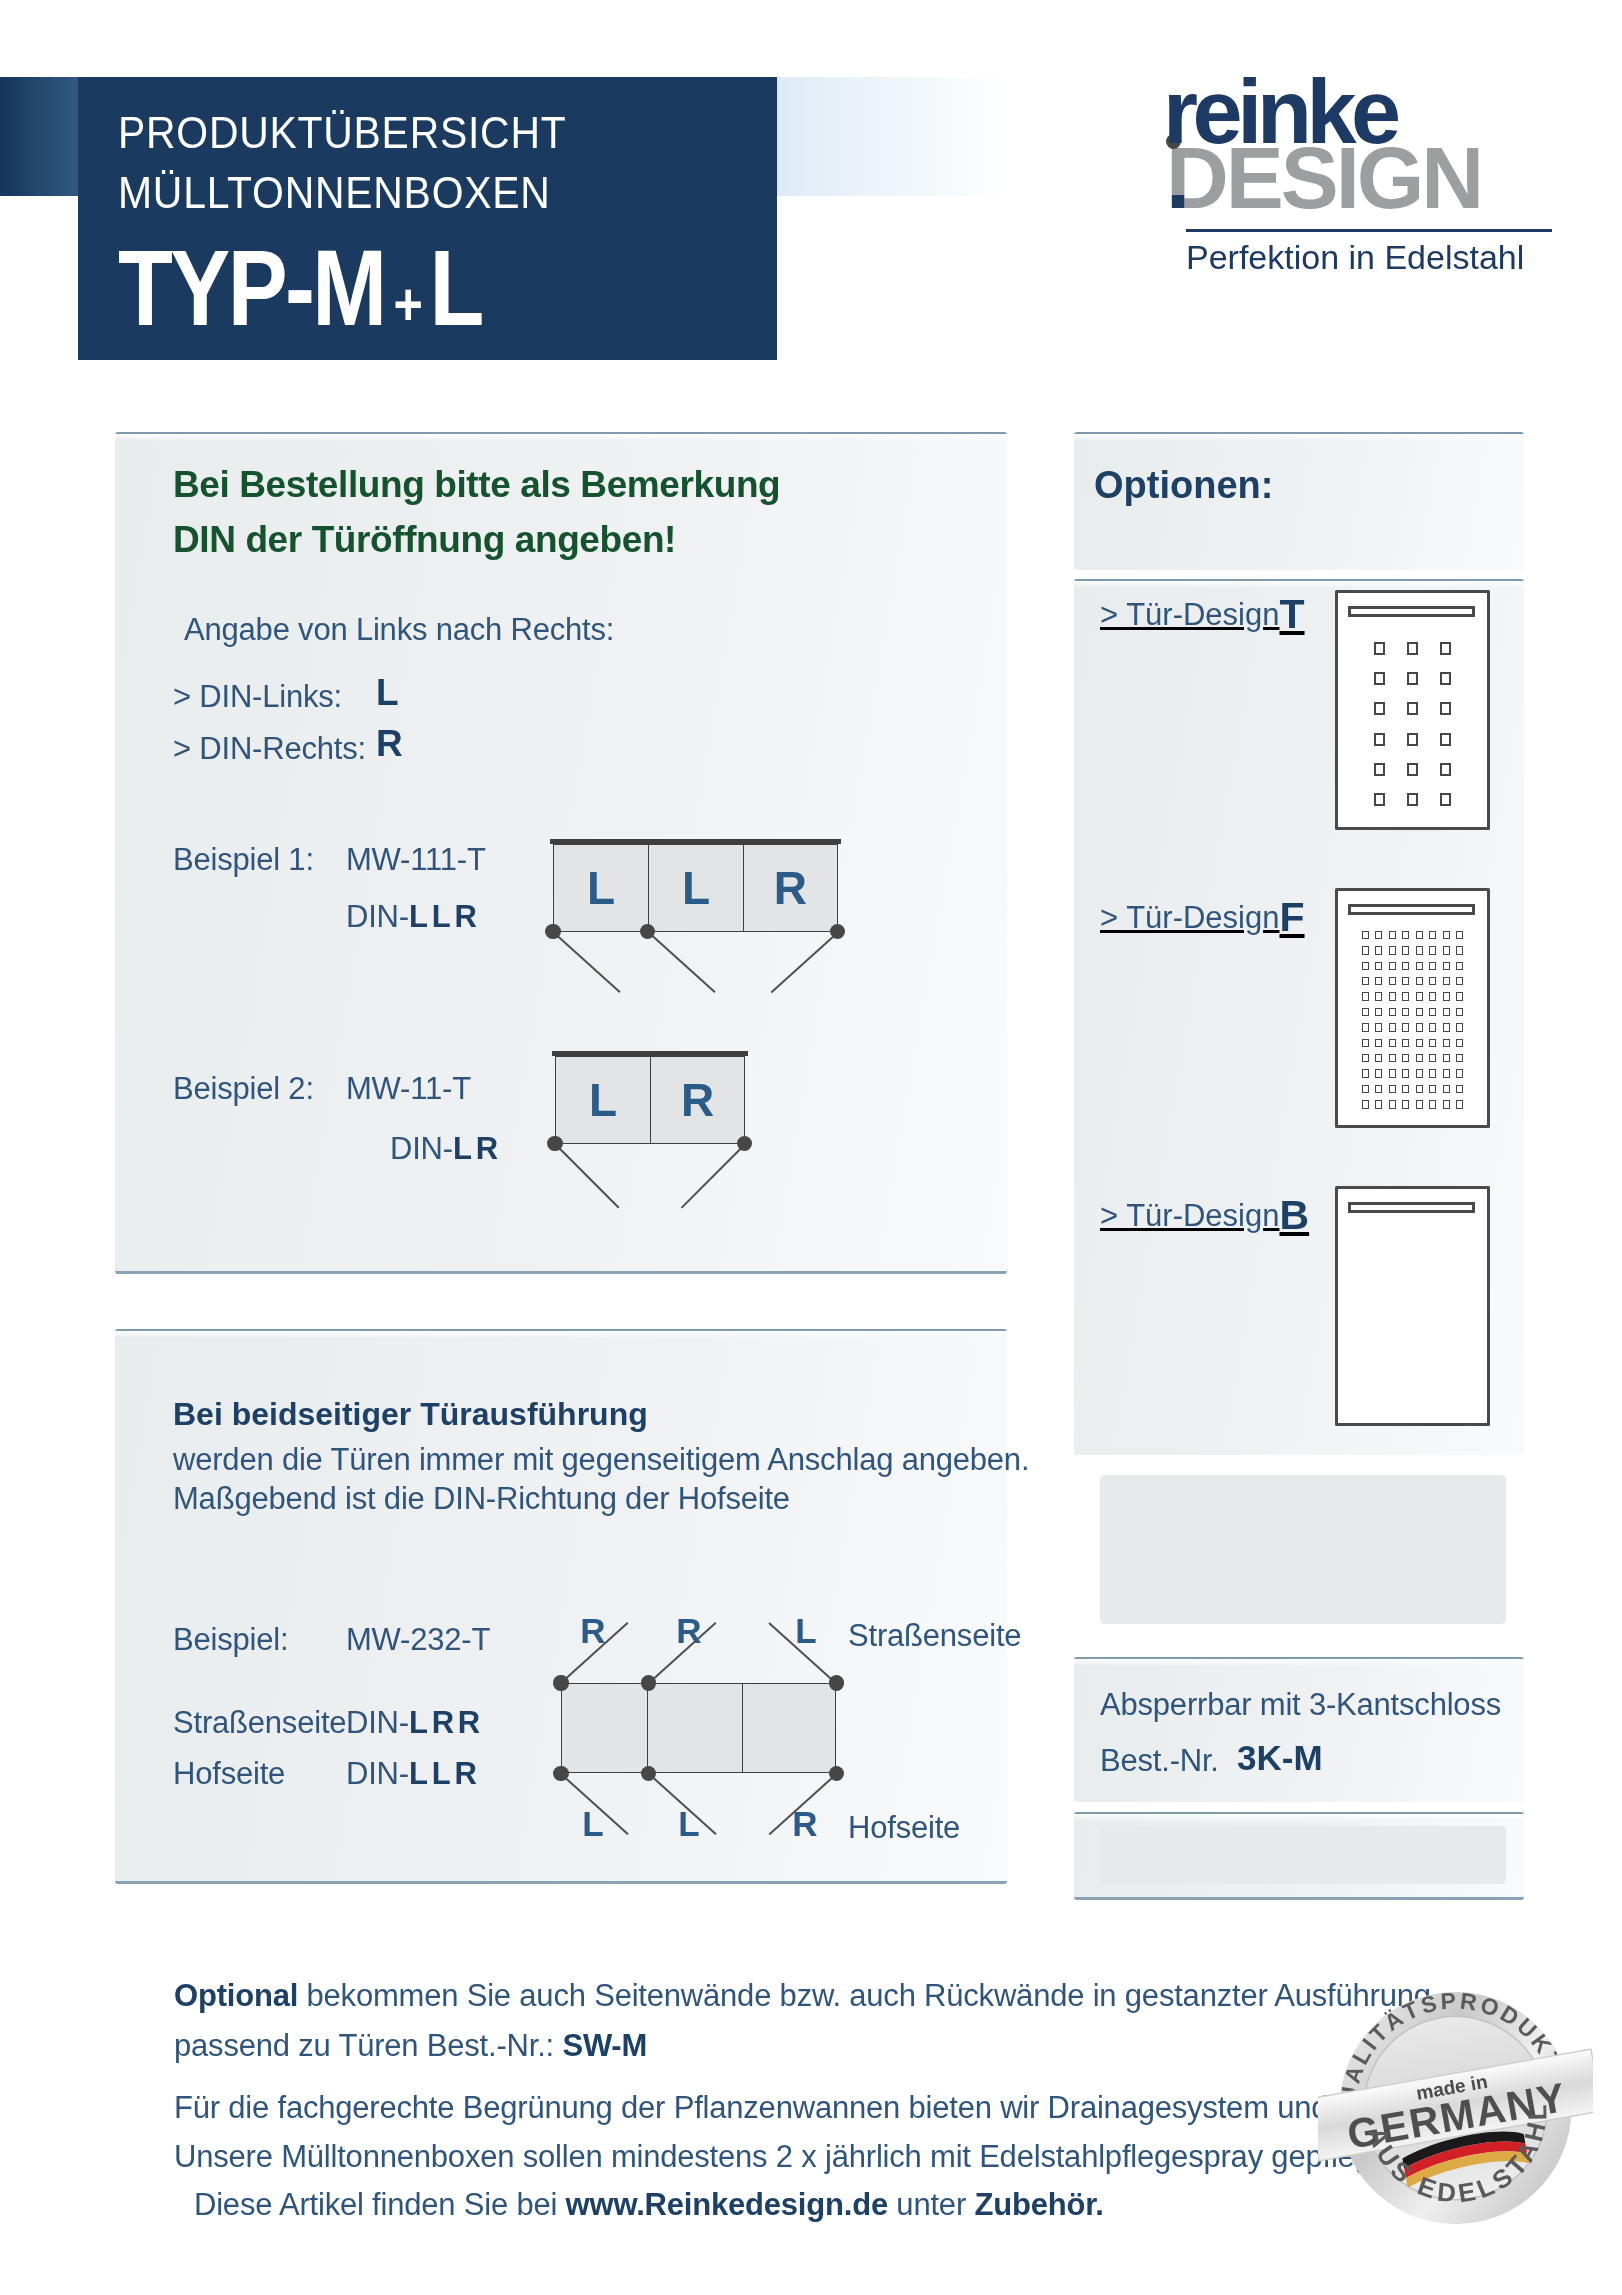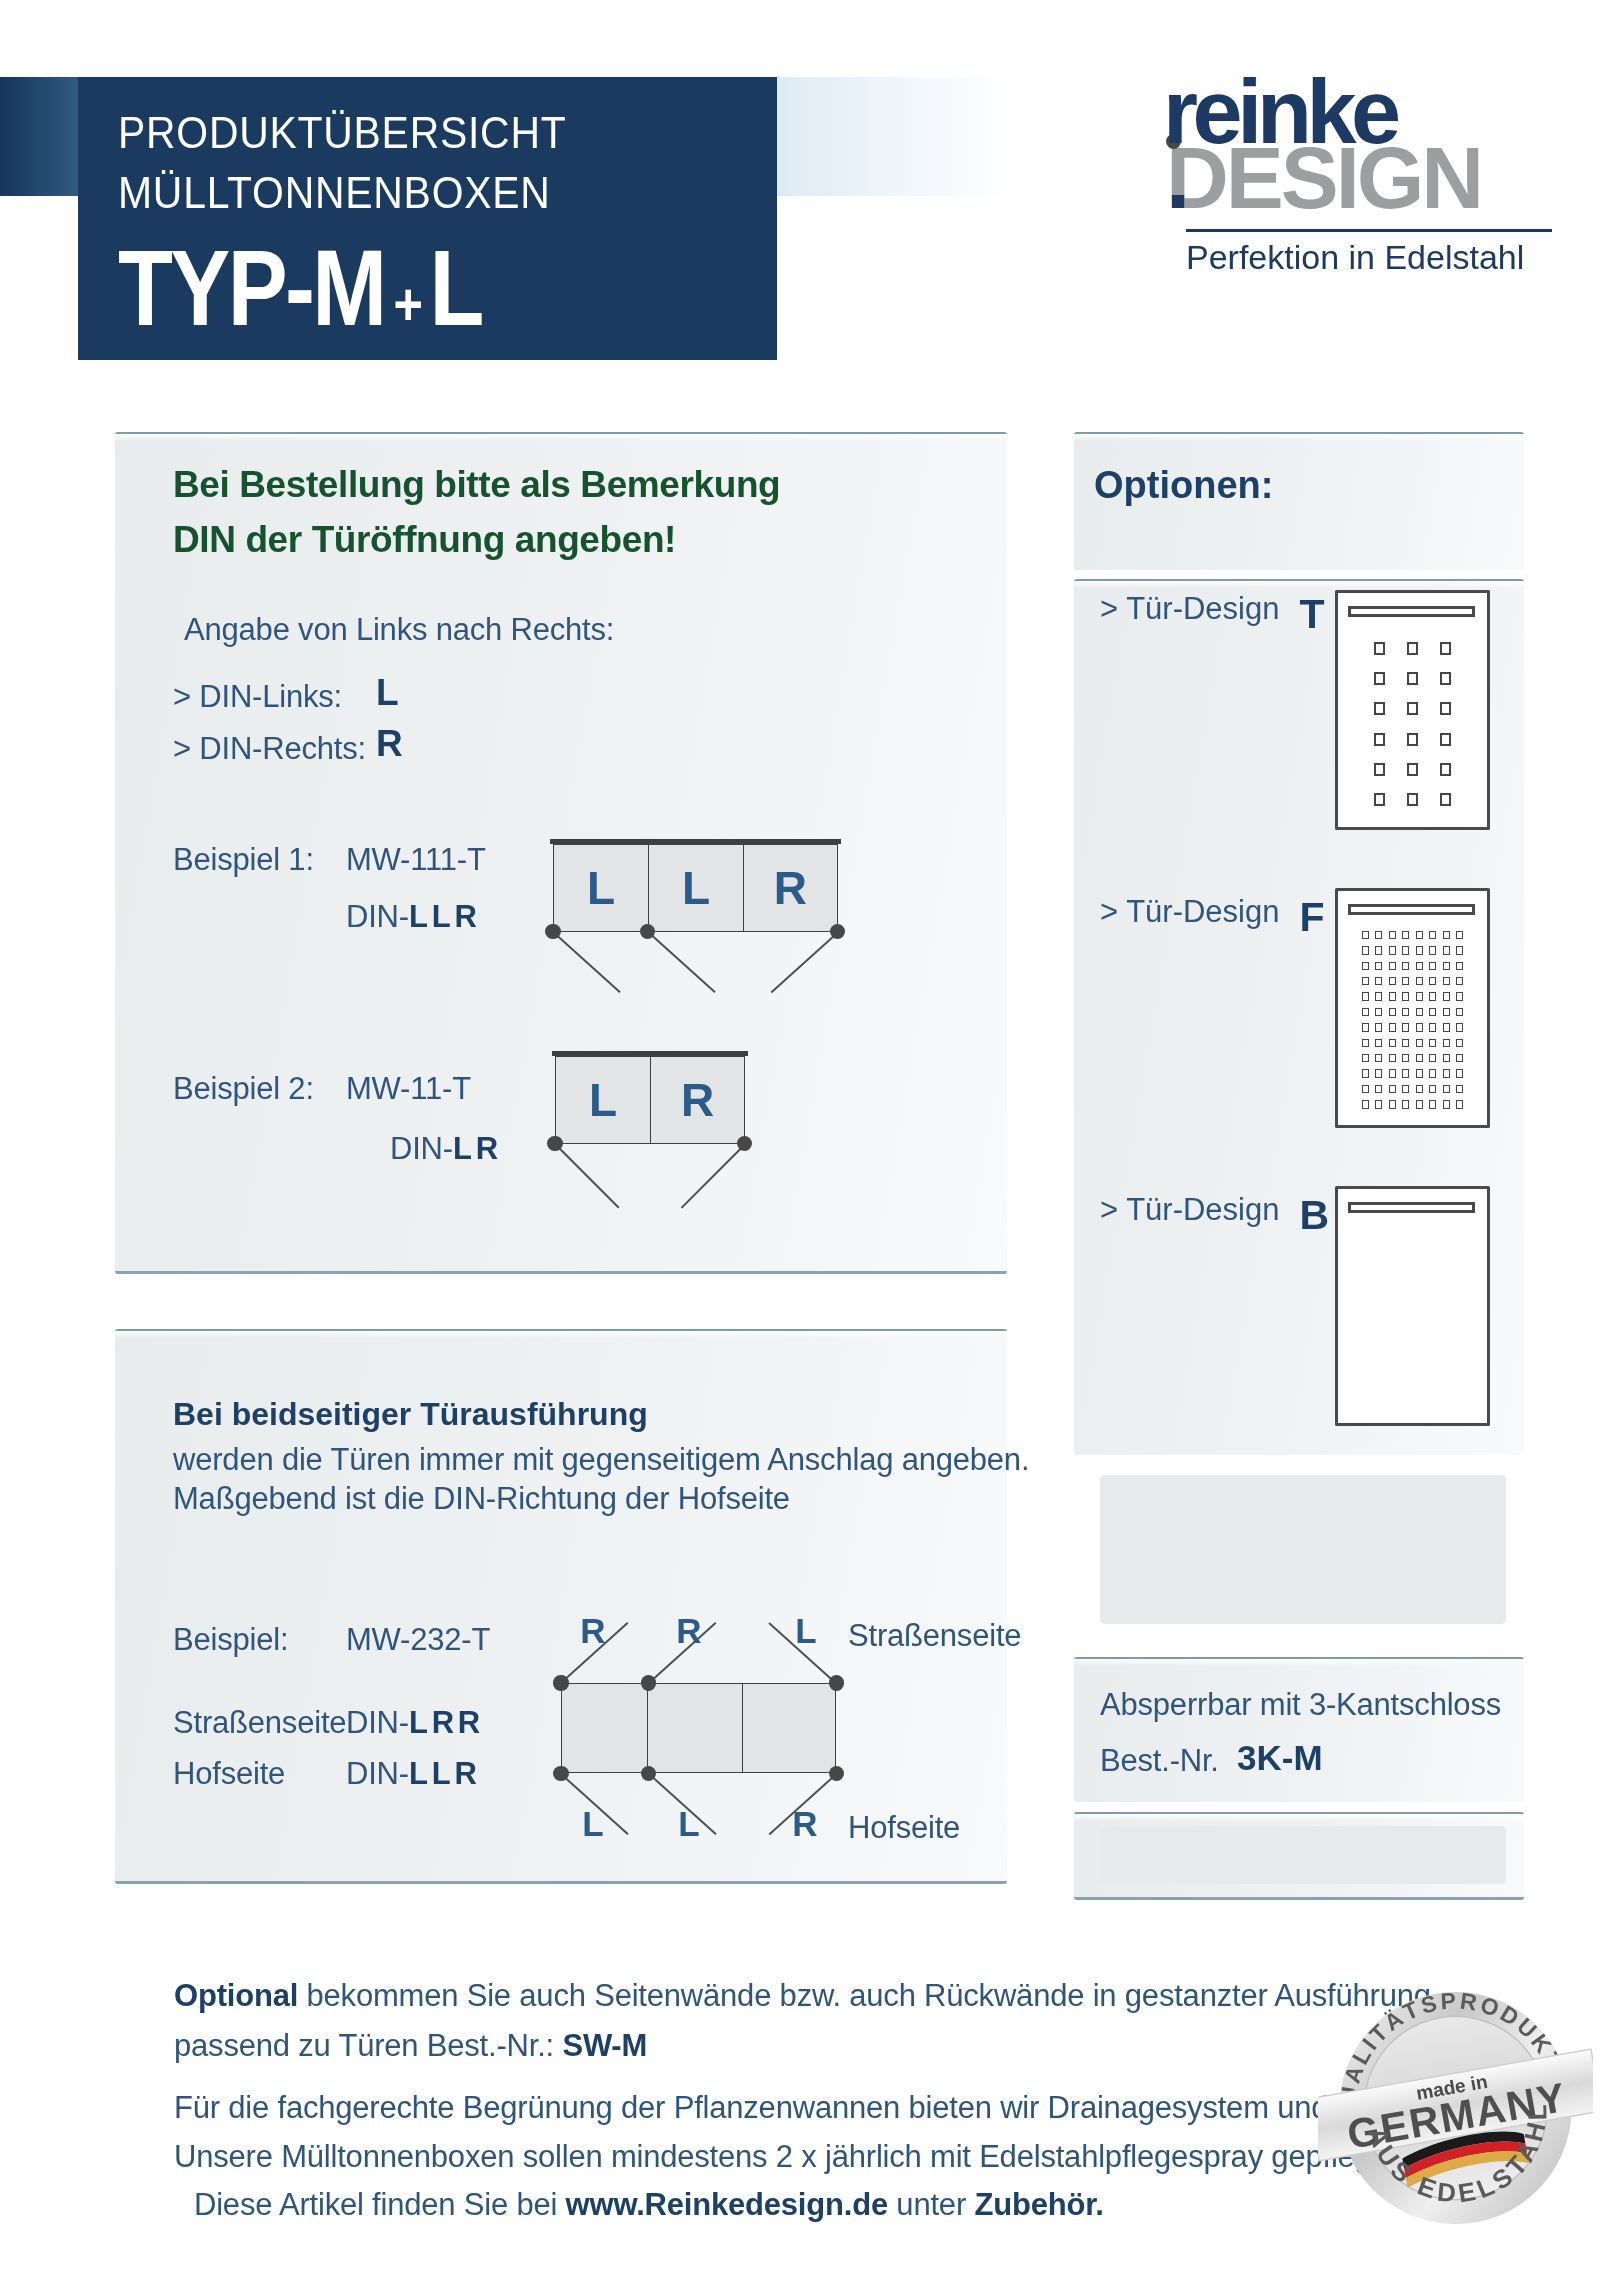--- a/index.html
+++ b/index.html
@@ -50,21 +50,21 @@
   
   .door{position:absolute;width:155px;height:240px;border:3.8px solid #4a4a4a;background:#ffffff;
     box-sizing:border-box;border-radius:1.5px;}
   .door-handle{position:absolute;left:7%;top:5.5%;width:85%;height:10.7px;border:3.1px solid #4a4a4a;
     background:#ffffff;box-sizing:border-box;}
   .door-grid{position:absolute;}
   .grid-t{left:24%;right:24%;top:21%;bottom:9%;}
   .grid-f{left:16%;right:16%;top:17%;bottom:7%;}
   .sq-t{width:11.5px;height:13px;border:2.3px solid #464646;background:#ffffff;box-sizing:border-box;}
   .sq-f{width:6.9px;height:8.4px;border:1.5px solid #464646;background:#ffffff;box-sizing:border-box;}
-  .door-label{position:absolute;display:flex;align-items:flex-start;gap:20px;white-space:nowrap;}
+  .door-label{position:absolute;display:flex;align-items:center;white-space:nowrap;text-decoration:underline;}
   .door-label .lbl{font-size:31px;color:#2f557c;}
   .door-label .ltr{font-size:41px;font-weight:700;color:#1d4166;}
   .placeholder{position:absolute;background:#e7e9eb;border-radius:4.6px;}
   
   .foot-line{position:absolute;left:174px;font-size:31px;color:#2f557c;letter-spacing:-0.2px;white-space:nowrap;}
   .foot-line b{color:#1d4166;}
   
   .badge{position:absolute;left:1318px;top:1959px;width:275px;height:298px;}
 </style>
 </head>

